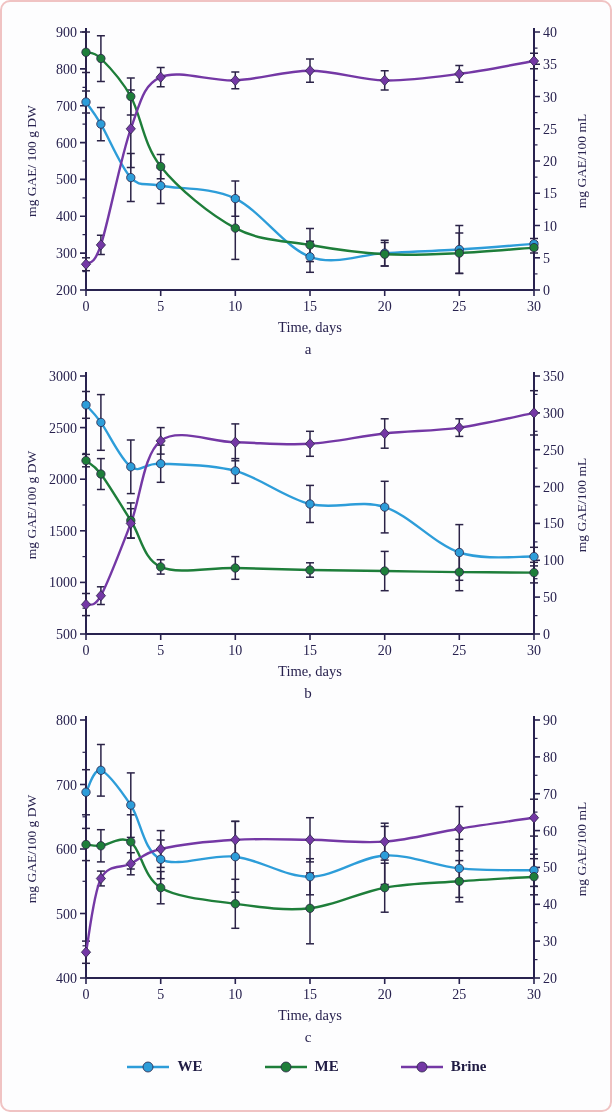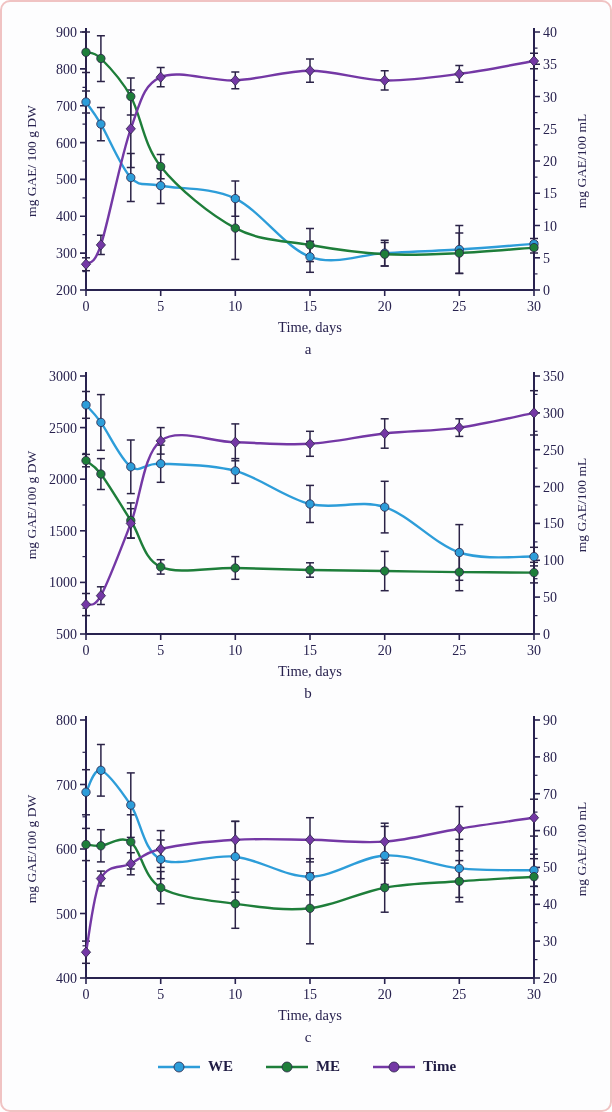--- a/index.html
+++ b/index.html
@@ -14,21 +14,21 @@
   svg text{fill:#28224f;}
   svg .tick{font-family:"Liberation Serif","DejaVu Serif",serif;font-size:14px;}
   svg .atitle{font-family:"Liberation Serif","DejaVu Serif",serif;font-size:13.5px;}
   svg .xlabel{font-family:"Liberation Serif","DejaVu Serif",serif;font-size:14.5px;}
   .sublabel{
     height:20px;line-height:18px;text-align:center;
     font-size:15px;color:#28224f;margin-bottom:2px;
   }
   .legend{
     display:flex;justify-content:center;align-items:center;
-    gap:31px;margin-top:10px;
+    gap:60px;margin-top:10px;
   }
   .legend-item{display:flex;align-items:center;gap:6px;}
   .legend-item .lbl{font-size:15px;font-weight:bold;color:#201c44;}
   .swatch{display:block;width:46px;height:14px;}
 </style>
 </head>
 <body>
 
 <div class="page">
 
@@ -582,17 +582,17 @@
           <line x1="2" y1="7" x2="44" y2="7" stroke="#1e7e3a" stroke-width="2.6"></line>
           <circle cx="23" cy="7" r="5" fill="#1e7e3a" stroke="#2b2347" stroke-width="0.8"></circle>
         </svg>
       <span class="lbl">ME</span>
     </div>
     <div class="legend-item">
       <svg class="swatch" viewBox="0 0 46 14">
           <line x1="2" y1="7" x2="44" y2="7" stroke="#7438a5" stroke-width="2.6"></line>
           <circle cx="23" cy="7" r="5" fill="#7438a5" stroke="#2b2347" stroke-width="0.8"></circle>
         </svg>
-      <span class="lbl">Time</span>
+      <span class="lbl">Brine</span>
     </div>
   </div>
 
 </div>
 
 </body></html>

